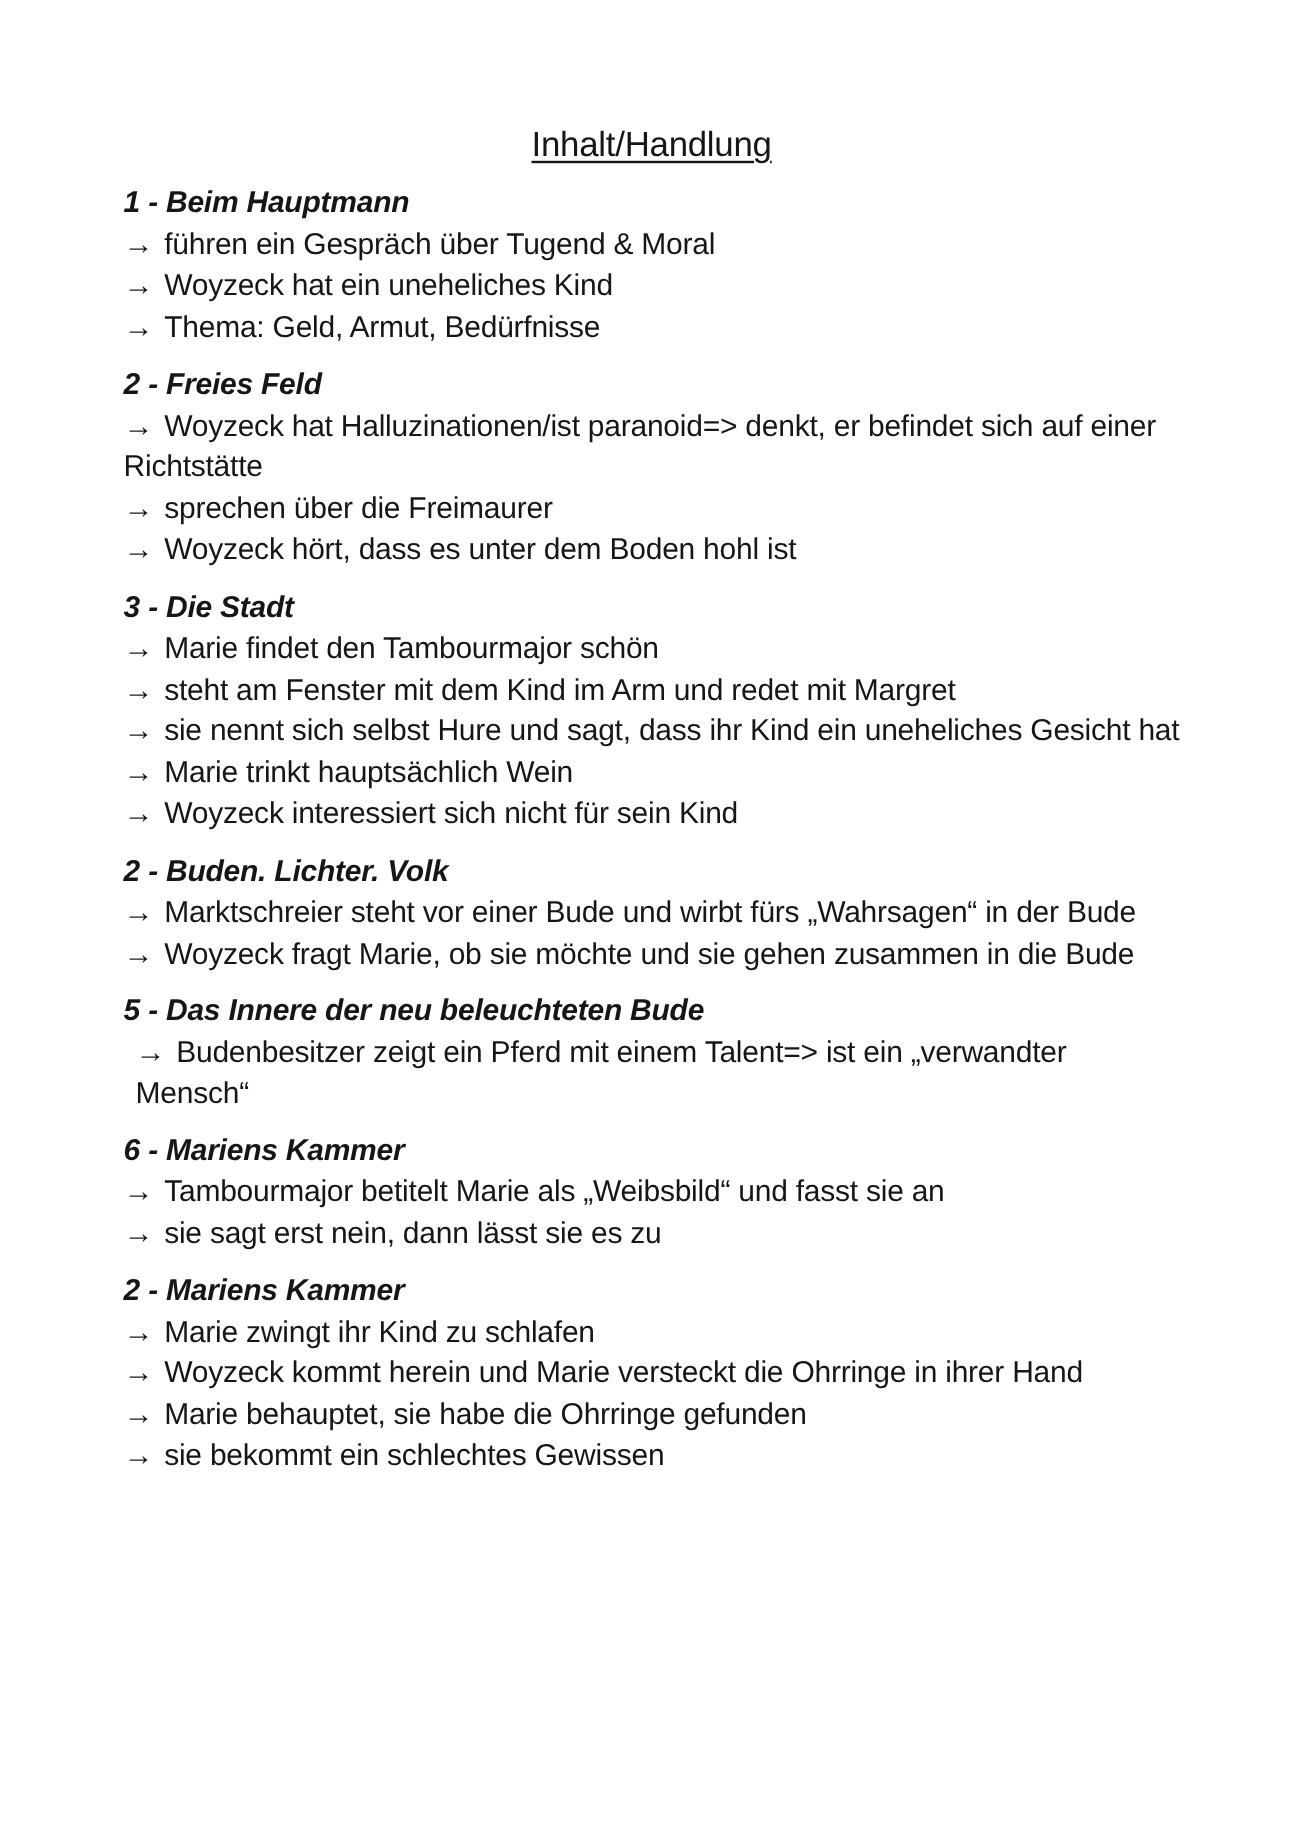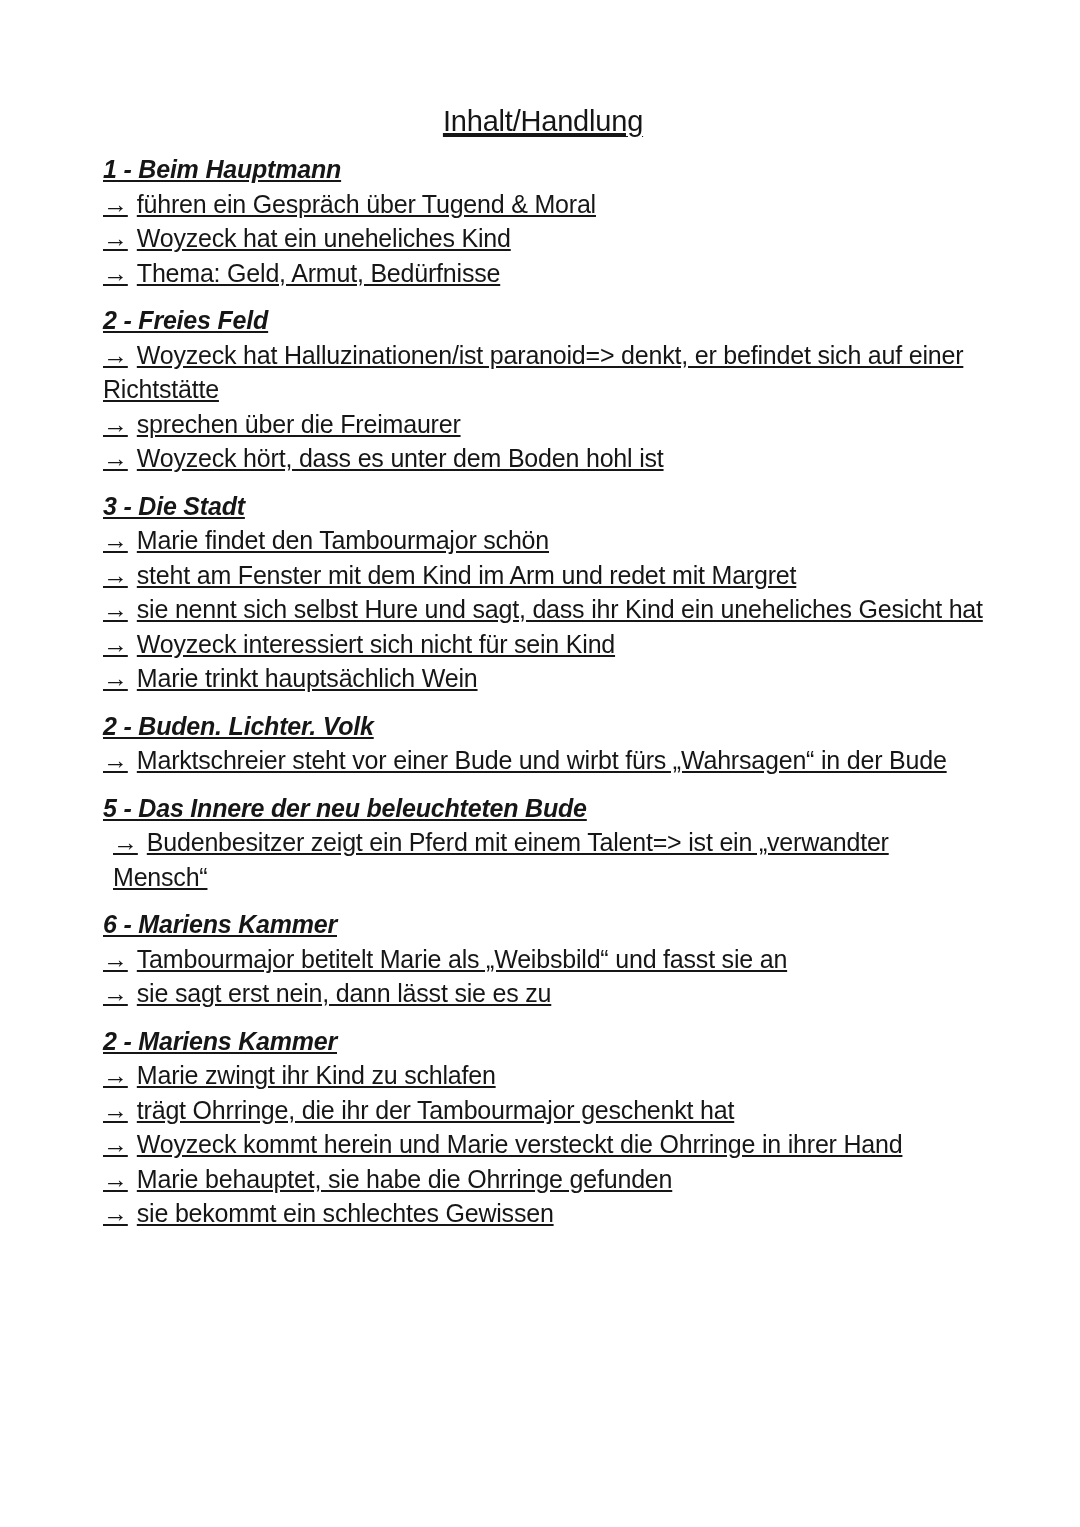--- a/index.html
+++ b/index.html
@@ -14,21 +14,20 @@
   }
   .page {
     width: 1080px;
     height: 1527px;
     background: #ffffff;
   }
   .content {
     width: 880px;
     margin-left: 103px;
     padding-top: 103px;
-    text-decoration: underline;
   }
   .doc-title {
     text-align: center;
     font-size: 29px;
     font-weight: 400;
     line-height: 36px;
     text-decoration: underline;
     text-underline-offset: 4px;
     text-decoration-thickness: 2px;
     margin: 0 0 7px 0;
@@ -71,39 +70,39 @@
           <div class="section-heading">2 - Freies Feld</div>
           <div class="item"><span class="arrow">→</span><span>Woyzeck hat Halluzinationen/ist paranoid=&gt; denkt, er befindet sich auf einer Richtstätte</span></div>
           <div class="item"><span class="arrow">→</span><span>sprechen über die Freimaurer</span></div>
           <div class="item"><span class="arrow">→</span><span>Woyzeck hört, dass es unter dem Boden hohl ist</span></div>
         </section>
         <section>
           <div class="section-heading">3 - Die Stadt</div>
           <div class="item"><span class="arrow">→</span><span>Marie findet den Tambourmajor schön</span></div>
           <div class="item"><span class="arrow">→</span><span>steht am Fenster mit dem Kind im Arm und redet mit Margret</span></div>
           <div class="item"><span class="arrow">→</span><span>sie nennt sich selbst Hure und sagt, dass ihr Kind ein uneheliches Gesicht hat</span></div>
+          <div class="item"><span class="arrow">→</span><span>Marie trinkt hauptsächlich Wein</span></div>
           <div class="item"><span class="arrow">→</span><span>Woyzeck interessiert sich nicht für sein Kind</span></div>
-          <div class="item"><span class="arrow">→</span><span>Marie trinkt hauptsächlich Wein</span></div>
         </section>
         <section>
           <div class="section-heading">2 - Buden. Lichter. Volk</div>
           <div class="item"><span class="arrow">→</span><span>Marktschreier steht vor einer Bude und wirbt fürs „Wahrsagen“ in der Bude</span></div>
+          <div class="item"><span class="arrow">→</span><span>Woyzeck fragt Marie, ob sie möchte und sie gehen zusammen in die Bude</span></div>
         </section>
         <section>
           <div class="section-heading">5 - Das Innere der neu beleuchteten Bude</div>
           <div class="item indented"><span class="arrow">→</span><span>Budenbesitzer zeigt ein Pferd mit einem Talent=&gt; ist ein „verwandter Mensch“</span></div>
         </section>
         <section>
           <div class="section-heading">6 - Mariens Kammer</div>
           <div class="item"><span class="arrow">→</span><span>Tambourmajor betitelt Marie als „Weibsbild“ und fasst sie an</span></div>
           <div class="item"><span class="arrow">→</span><span>sie sagt erst nein, dann lässt sie es zu</span></div>
         </section>
         <section>
           <div class="section-heading">2 - Mariens Kammer</div>
           <div class="item"><span class="arrow">→</span><span>Marie zwingt ihr Kind zu schlafen</span></div>
-          <div class="item"><span class="arrow">→</span><span>trägt Ohrringe, die ihr der Tambourmajor geschenkt hat</span></div>
           <div class="item"><span class="arrow">→</span><span>Woyzeck kommt herein und Marie versteckt die Ohrringe in ihrer Hand</span></div>
           <div class="item"><span class="arrow">→</span><span>Marie behauptet, sie habe die Ohrringe gefunden</span></div>
           <div class="item"><span class="arrow">→</span><span>sie bekommt ein schlechtes Gewissen</span></div>
         </section>
       </div>
   </div>
 </div>
 
 </body></html>

